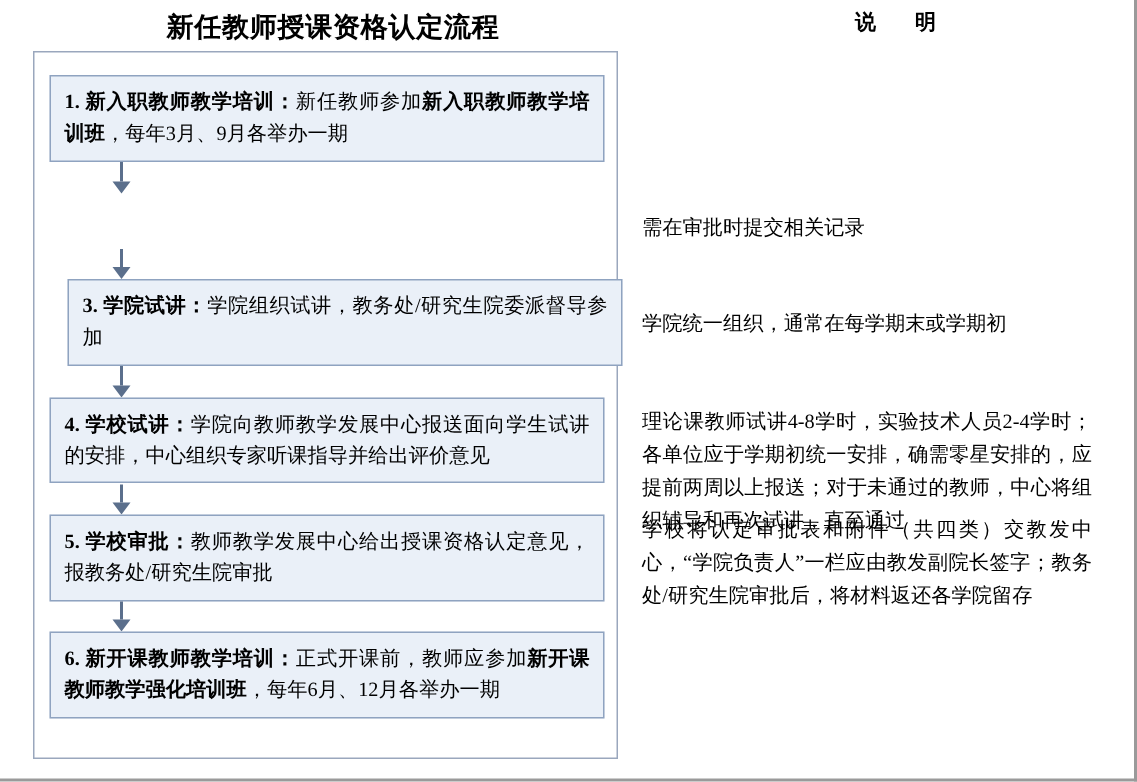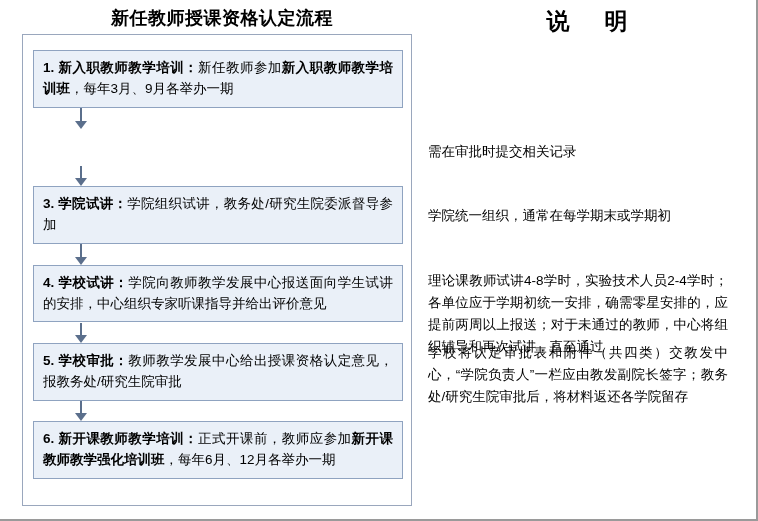--- a/index.html
+++ b/index.html
@@ -14,38 +14,39 @@
     color: #000000;
     overflow: hidden;
   }
   #page {
     position: relative;
     width: 758px;
     height: 521px;
     box-sizing: border-box;
     border-right: 2px solid #9a9a9a;
     border-bottom: 2px solid #9a9a9a;
+    font-family: Liberation Serif, serif;
   }
   .title-left {
     position: absolute;
     left: 22px;
     top: 6px;
     width: 400px;
     text-align: center;
     font-size: 18px;
     font-weight: bold;
     letter-spacing: 0.5px;
   }
   .title-right {
     position: absolute;
-    left: 460px;
+    left: 470px;
     top: 6px;
     width: 260px;
     text-align: center;
-    font-size: 23px;
+    font-size: 14px;
     font-weight: bold;
     letter-spacing: 6px;
   }
   .flow-panel {
     position: absolute;
     left: 22px;
     top: 34px;
     width: 390px;
     height: 472px;
     border: 1px solid #9aa7bd;
@@ -116,21 +117,21 @@
       <div class="stem" style="height: 12.4286px;"></div>
       <div class="head" style="top: 12.4286px;"></div>
     </div>
 
 
     <div class="arrow" style="top: 130.75px; height: 20.4286px;">
       <div class="stem" style="height: 12.4286px;"></div>
       <div class="head" style="top: 12.4286px;"></div>
     </div>
 
-    <div class="node" style="top: 151.179px;">
+    <div class="node" style="top: 151.179px; margin-left: 12px;">
       <b>3. 学院试讲：</b><span>学院组织试讲，教务处/研究生院委派督导参加</span>
     </div>
 
     <div class="arrow" style="top: 209.179px; height: 20.4286px;">
       <div class="stem" style="height: 12.4286px;"></div>
       <div class="head" style="top: 12.4286px;"></div>
     </div>
 
     <div class="node" style="top: 229.607px;">
       <b>4. 学校试讲：</b><span>学院向教师教学发展中心报送面向学生试讲的安排，中心组织专家听课指导并给出评价意见</span>

